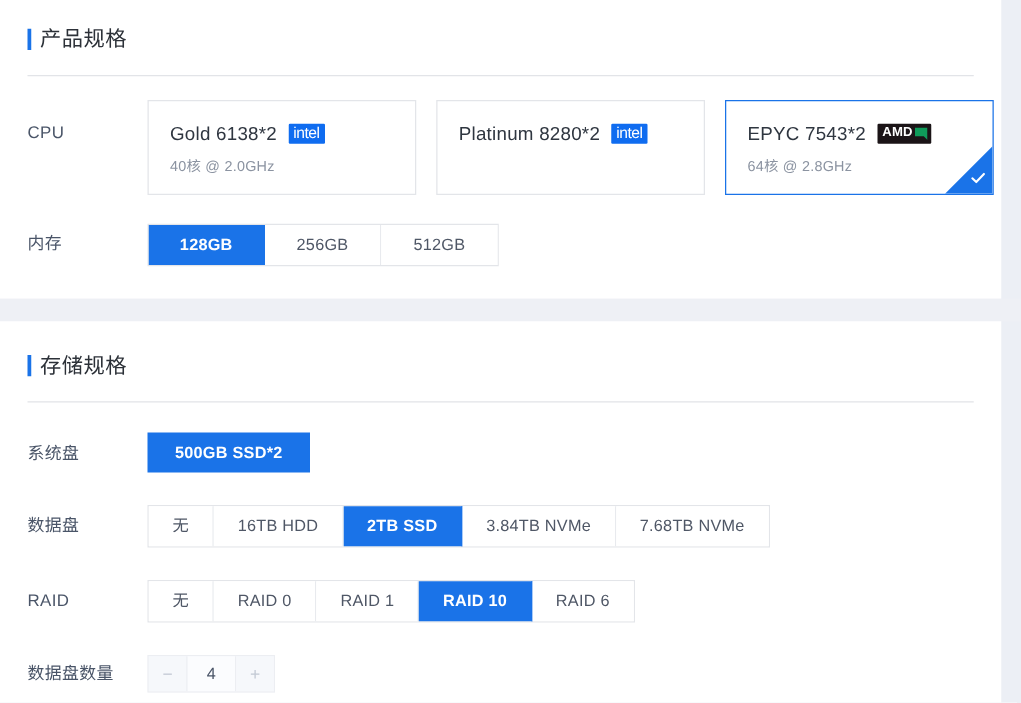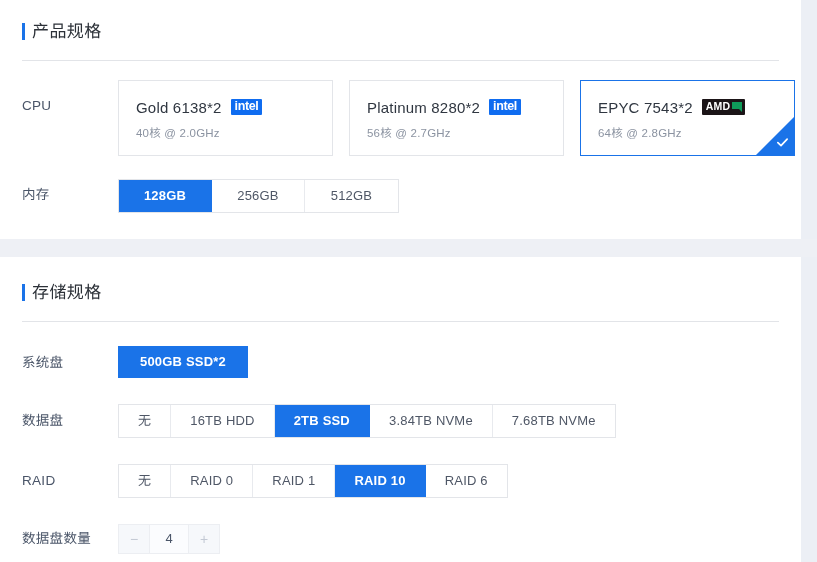--- a/index.html
+++ b/index.html
@@ -139,21 +139,21 @@
     margin-left: 9px;
     display: inline-flex;
     align-items: center;
     flex: 0 0 auto;
   }
   .logo-intel {
     background: #0d6efd;
     background: #0f6cf0;
     color: #ffffff;
     font-size: 12.5px;
-    font-weight: bold;
+    font-weight: normal;
     letter-spacing: -0.4px;
     padding: 1px 4px 2px 4px;
     border-radius: 1px;
     line-height: 1.05;
   }
   .logo-amd {
     background: #1b1417;
     color: #ffffff;
     font-size: 10.5px;
     font-weight: bold;
@@ -304,21 +304,20 @@
             <div class="cpu-sub">40核 @ 2.0GHz</div>
           </div>
 
           <div class="cpu-card">
             <div class="cpu-line1">
               <span class="cpu-name">Platinum 8280*2</span>
               <span class="logo">
                 <span class="logo-intel">intel</span>
               </span>
             </div>
-            <div class="cpu-sub">56核 @ 2.7GHz</div>
           </div>
 
           <div class="cpu-card selected">
             <div class="cpu-line1">
               <span class="cpu-name">EPYC 7543*2</span>
               <span class="logo">
                 <span class="logo-amd">
                   <span>AMD</span>
                   <span class="amd-arrow">
                     <svg width="10" height="10" viewBox="0 0 10 10">

